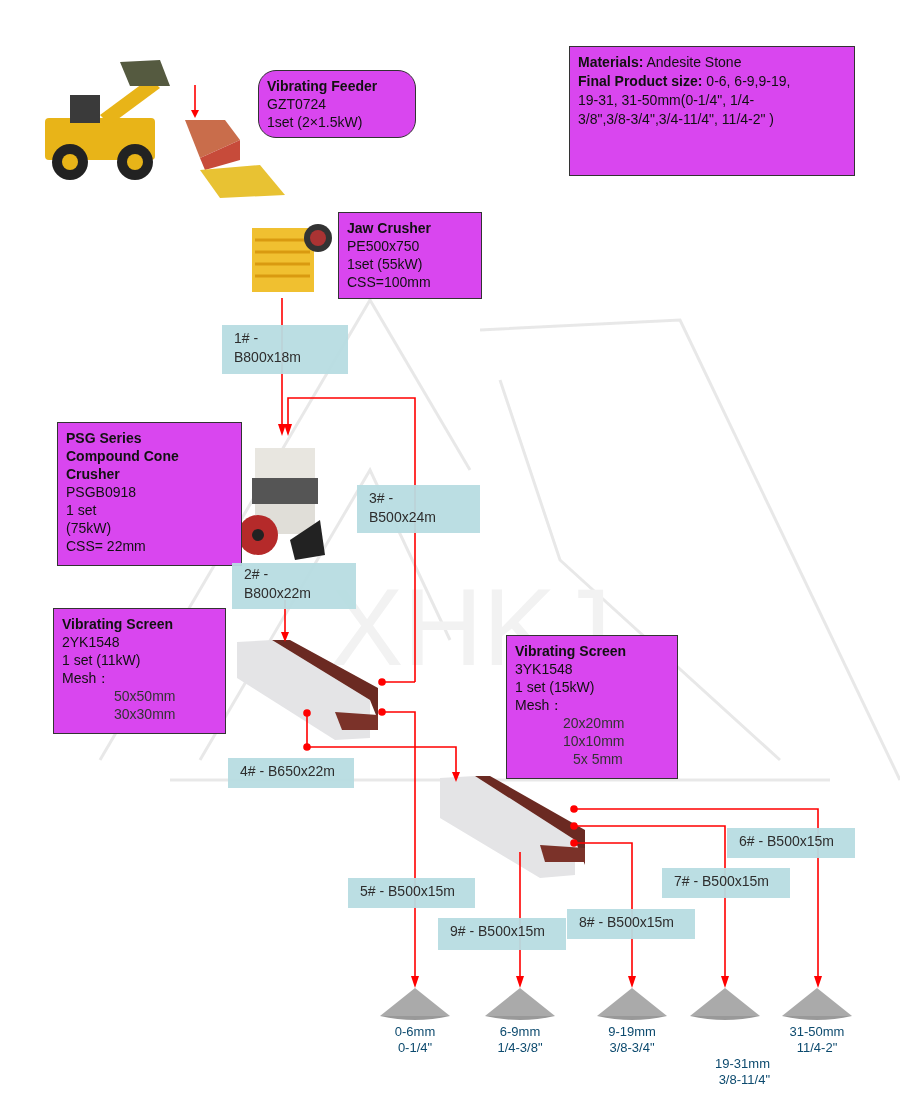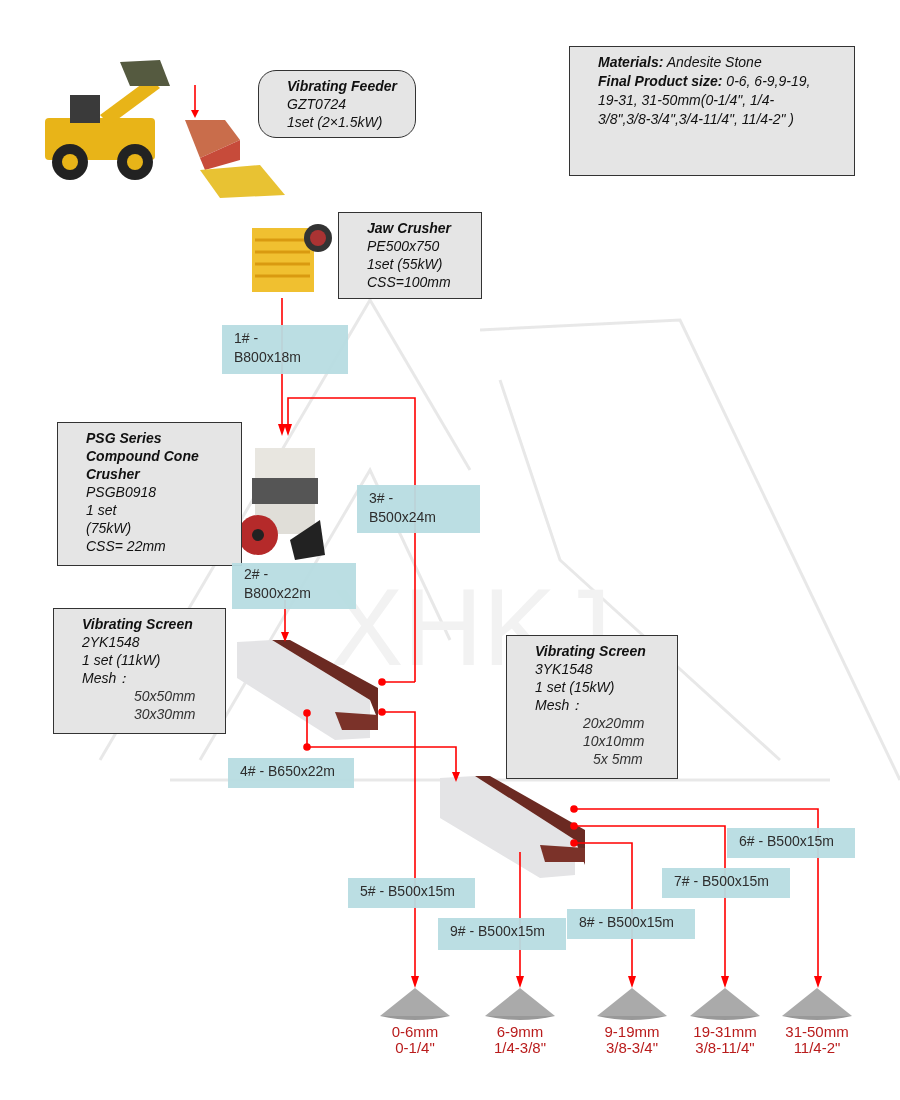--- a/index.html
+++ b/index.html
@@ -1,23 +1,23 @@
 <!DOCTYPE html>
 <html><head>
 <meta charset="utf-8">
 <style>
   html, body { margin:0; padding:0; background:#ffffff; }
   body { width:900px; height:1100px; position:relative; overflow:hidden; font-family:"Liberation Sans", sans-serif; color:#111; }
   .abs { position:absolute; }
-  .box { position:absolute; border:1.5px solid #333; background:#e5e5e5; font-size:14px; line-height:18px; padding:6px 28px; box-sizing:border-box;font-style:italic; }
+  .box { position:absolute; border:1.5px solid #333; background:#d946ef; font-size:14px; line-height:18px; padding:6px 8px; box-sizing:border-box; }
   .box b { font-weight:bold; }
   .box .l { display:block; white-space:nowrap; }
   .box .ind { padding-left:52px; color:#333; }
   .belt { position:absolute; background:#b8dde2; font-size:14px; line-height:19px; padding:4px 12px; box-sizing:border-box; color:#222; opacity:0.95; }
-  .pile-label { position:absolute; text-align:center; font-size:15px; line-height:16px; width:90px; color:#b91c1c; }
+  .pile-label { position:absolute; text-align:center; font-size:13px; line-height:16px; width:90px; color:#0c4a6e; }
   svg.flow { position:absolute; left:0; top:0; }
   .watermark { position:absolute; left:0; top:0; }
 </style>
 </head>
 <body>
 
 <svg class="watermark" width="900" height="1100">
   <g fill="none" stroke="#e6e6e6" stroke-width="3" opacity="0.9">
     <polyline points="100,760 370,300 470,470"></polyline>
     <polyline points="480,330 680,320 900,780"></polyline>
@@ -215,20 +215,20 @@
   <span style="display:block">0-1/4"</span>
 </div>
 <div class="pile-label" style="left:475px;top:1024px;">
   <span style="display:block">6-9mm</span>
   <span style="display:block">1/4-3/8"</span>
 </div>
 <div class="pile-label" style="left:587px;top:1024px;">
   <span style="display:block">9-19mm</span>
   <span style="display:block">3/8-3/4"</span>
 </div>
-<div class="pile-label" style="left:680px;top:1024px;">
+<div class="pile-label" style="left:680px;top:1056px;text-align:right;">
   <span style="display:block">19-31mm</span>
   <span style="display:block">3/8-11/4"</span>
 </div>
 <div class="pile-label" style="left:772px;top:1024px;">
   <span style="display:block">31-50mm</span>
   <span style="display:block">11/4-2"</span>
 </div>
 
 </body></html>

